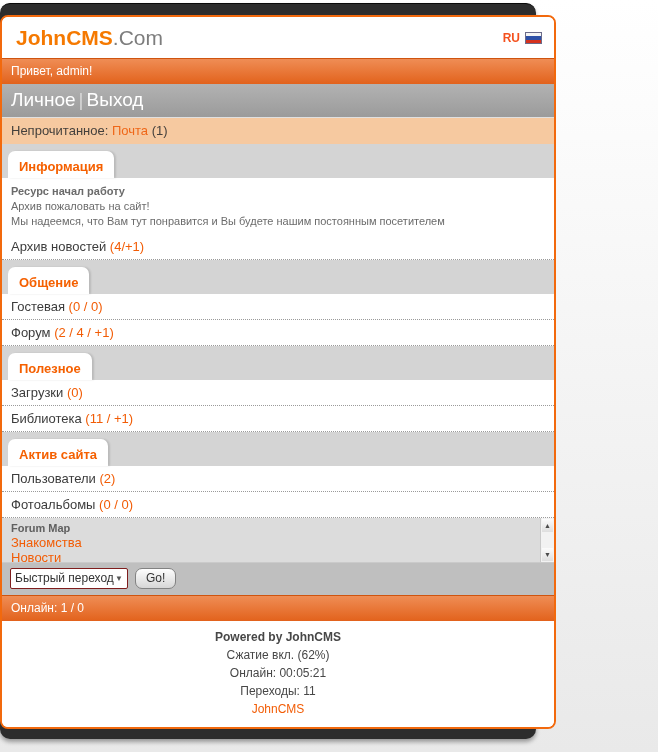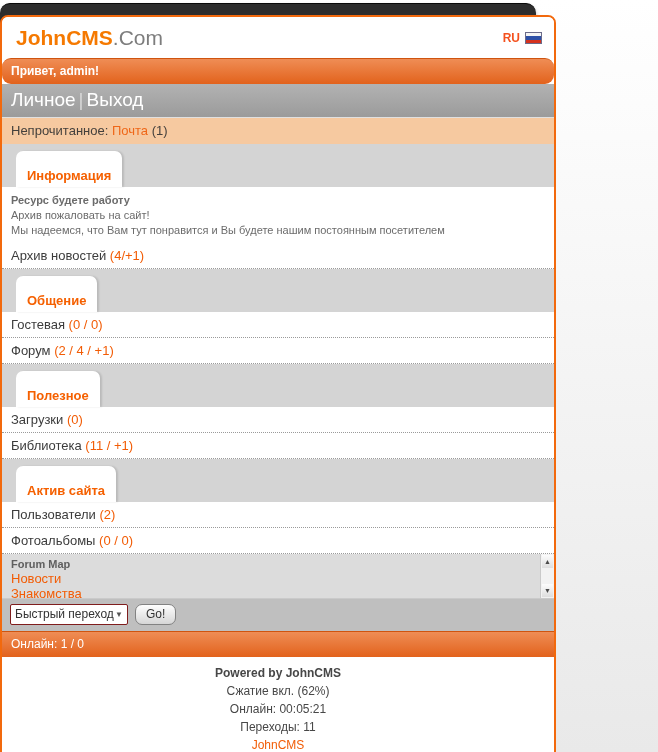--- a/index.html
+++ b/index.html
@@ -34,36 +34,36 @@
   .flag div { height: 33.33%; }
   .flag .w { background: #f4f4f4; }
   .flag .b { background: #2d50a7; }
   .flag .r { background: #d5321e; }
   
   .bar-orange {
     background: linear-gradient(#ef8d55, #e2621c);
     border-top: 1px solid #cf540f;
     color: #ffffff; font-size: 12px; padding: 5px 9px 6px;
   }
-  .bar-orange.bold { font-weight: bold; border-radius: 9px; }
+  .bar-orange.bold { font-weight: normal; }
   .bar-gray {
     background: linear-gradient(#b2b2b2, #9b9b9b);
     color: #ffffff; font-size: 19px; padding: 5px 9px 6px;
   }
   .bar-gray a { color: #ffffff; text-decoration: none; cursor: pointer; }
   .bar-gray .sep { color: #d8d8d8; padding: 0 3px; }
   .bar-unread {
     background: #f6c9a0; border-top: 1px solid #e0e0e0;
     color: #44403c; font-size: 13px; padding: 5px 9px 6px;
   }
   .bar-unread a { color: #ef6718; text-decoration: none; cursor: pointer; }
   
   .sections { background: #d4d4d4; }
   .tab {
-    display: inline-block; margin: 7px 0 0 14px; padding: 17px 11px 4px;
+    display: inline-block; margin: 7px 0 0 6px; padding: 8px 11px 4px;
     background: #ffffff; border-radius: 7px 7px 0 0;
     color: #f56000; font-weight: bold; font-size: 13px;
     box-shadow: 2px 0 2px rgba(0,0,0,0.12);
     position: relative;
   }
   .sec-body { background: #ffffff; }
   .news { padding: 6px 9px 5px; font-size: 11px; color: #6b6b6b; line-height: 15px; }
   .news .nt { font-weight: bold; }
   .row {
     padding: 5px 9px 5px; font-size: 13px; color: #3c3c3c;
@@ -142,21 +142,21 @@
       <a>Почта</a>
       <span>(1)</span>
     </div>
 
     <div class="sections">
 
       <div>
         <div class="tab">Информация</div>
         <div class="sec-body">
           <div class="news">
-            <div class="nt">Ресурс будете работу</div>
+            <div class="nt">Ресурс начал работу</div>
             <div>Архив пожаловать на сайт!</div>
             <div>Мы надеемся, что Вам тут понравится и Вы будете нашим постоянным посетителем</div>
           </div>
           <div class="row">
             <span>Архив новостей</span>
             <span class="cnt">(4/+1)</span>
           </div>
         </div>
       </div>
 
@@ -197,22 +197,22 @@
           </div>
           <div class="row">
             <span>Фотоальбомы</span>
             <span class="cnt">(0 / 0)</span>
           </div>
         </div>
       </div>
 
       <div class="fmap">
         <div class="fmt">Forum Map</div>
+        <a>Знакомства</a>
         <a>Новости</a>
-        <a>Знакомства</a>
         <div class="sbar">
           <div class="sb-btn up">▲</div>
           <div class="sb-btn dn">▼</div>
         </div>
       </div>
     </div>
 
     <div class="qnav">
       <div class="qsel">
         <span>Быстрый переход</span>

